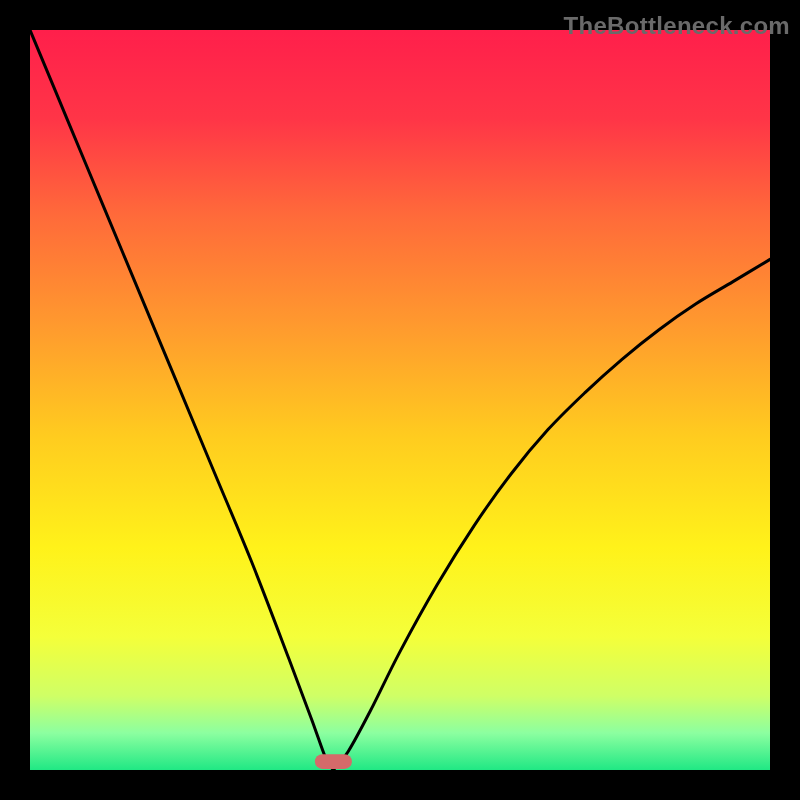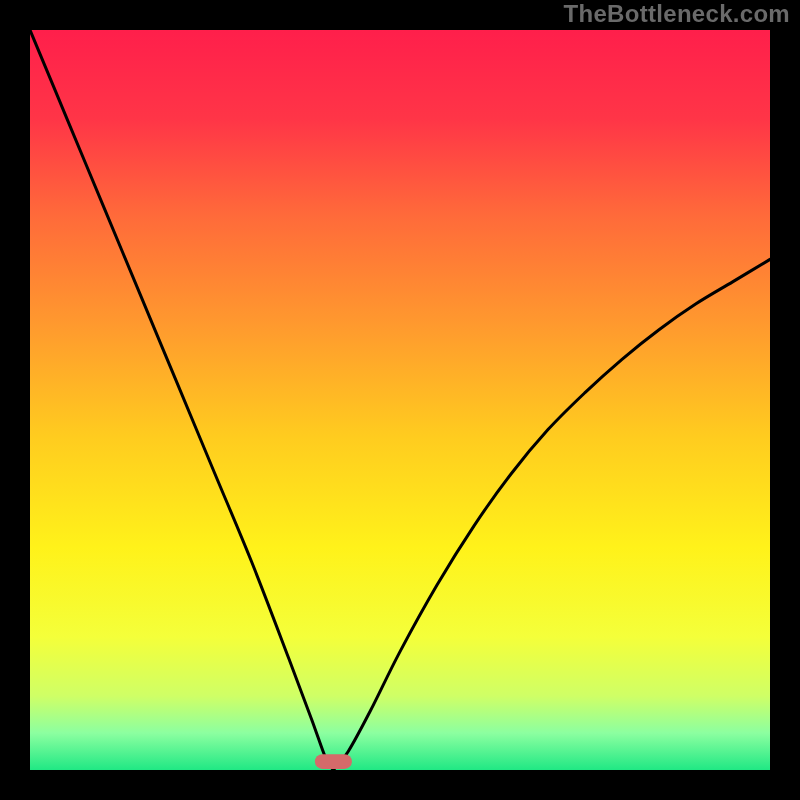--- a/index.html
+++ b/index.html
@@ -13,21 +13,21 @@
   .frame {
     position: absolute;
     left: 0;
     top: 0;
     width: 800px;
     height: 800px;
     background: #000;
   }
   .watermark {
     position: absolute;
-    top: 0;
+    top: 12px;
     right: 10px;
     color: #6a6a6a;
     font-family: Arial, Helvetica, sans-serif;
     font-size: 24px;
     font-weight: 600;
     letter-spacing: 0.3px;
     z-index: 20;
     text-align: center;
   }
   .plot {

